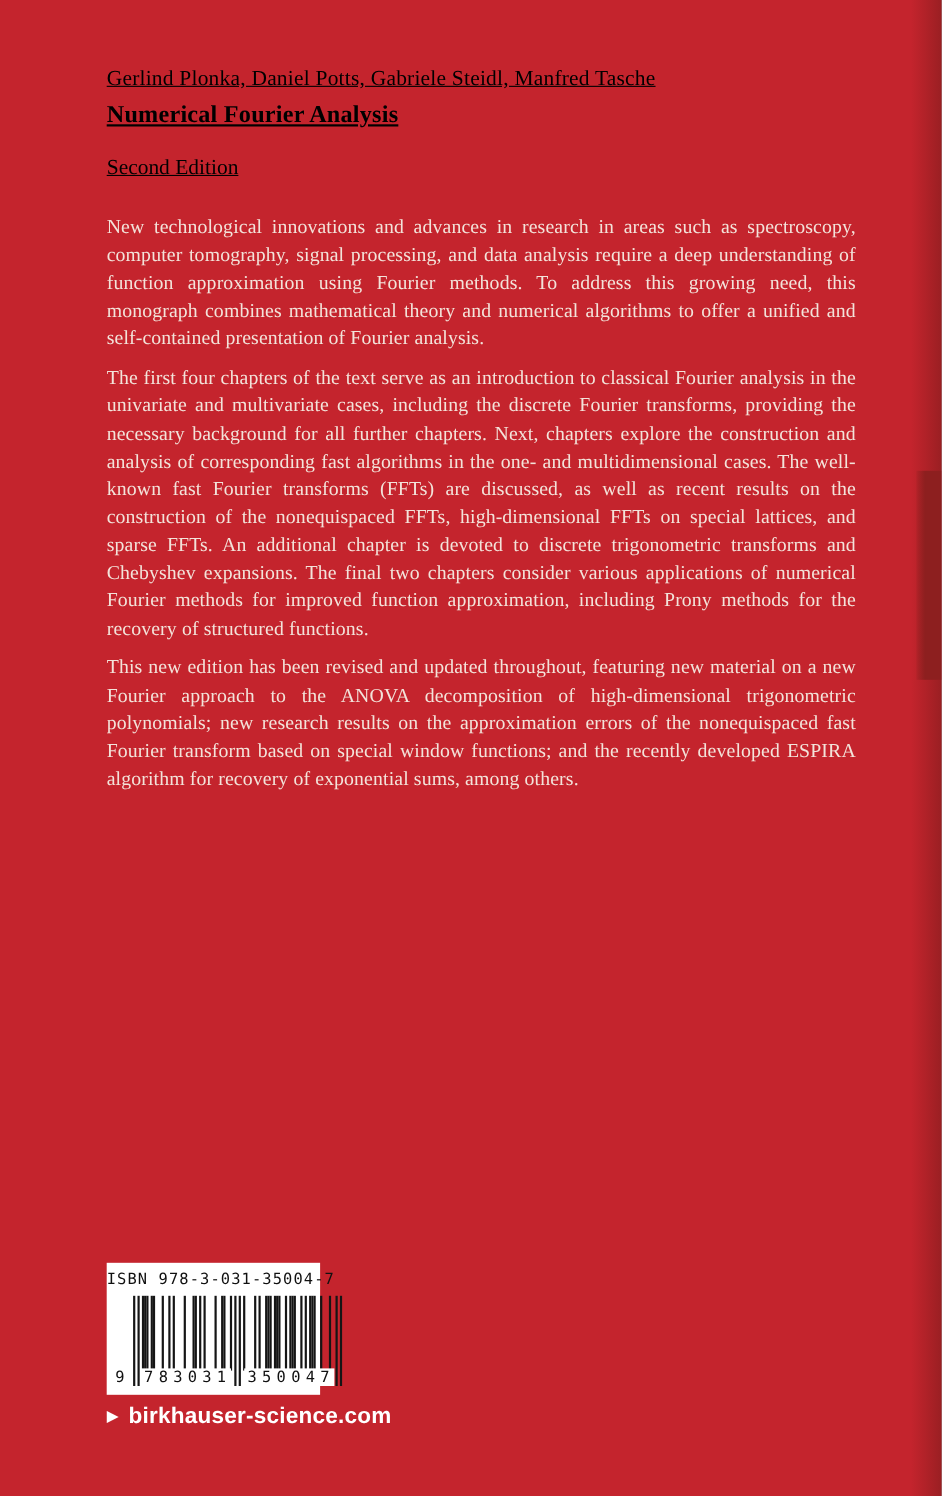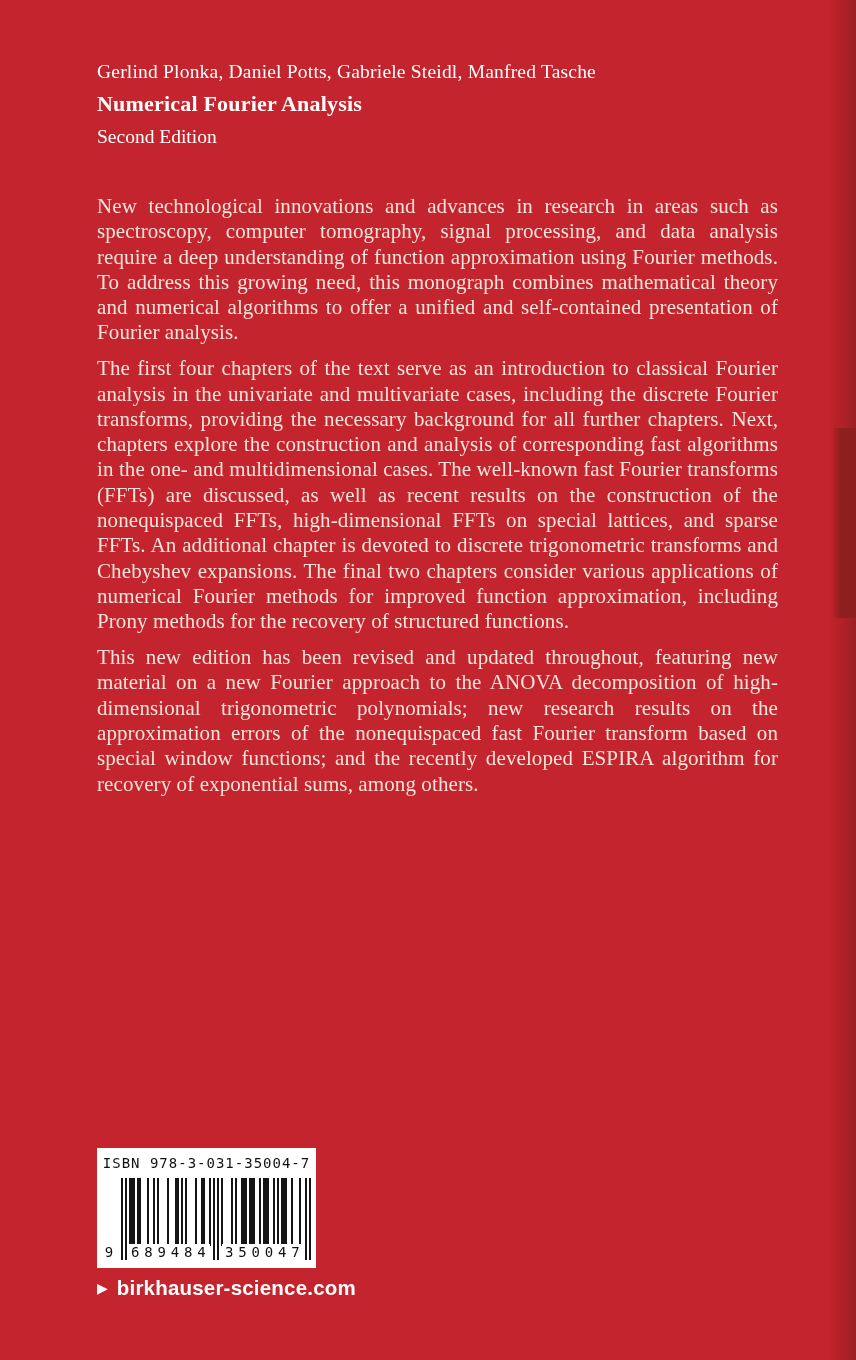--- a/index.html
+++ b/index.html
@@ -13,35 +13,35 @@
   
   .edge-shade{
     position:absolute;top:0;right:0;width:28px;height:100%;
     background:linear-gradient(to right, rgba(96,24,20,0) 0%, rgba(96,24,20,.18) 45%, rgba(96,24,20,.42) 100%);
   }
   .edge-dark{
     position:absolute;top:428px;right:0;width:23px;height:190px;
     background:linear-gradient(to right, rgba(141,31,31,.2), #8d1f1f 35%);
   }
   .head{
-    position:absolute;left:97px;top:60px;width:681px;color:#ffffff;
+    position:absolute;left:97px;top:60px;width:681px;color:#000000;text-decoration:underline;
   }
   .authors{font-size:19.5px;line-height:24px;letter-spacing:.2px;}
   .title{font-size:22px;line-height:26px;font-weight:bold;margin:7px 0 0 0;letter-spacing:.2px;}
-  .edition{font-size:19.5px;line-height:24px;margin-top:8px;}
+  .edition{font-size:19.5px;line-height:24px;margin-top:24px;}
   .blurb{
     position:absolute;left:97px;top:194px;width:681px;
-    color:#f3e3da;font-size:21px;line-height:25.3px;
+    color:#f3e3da;font-size:18px;line-height:25.3px;
     text-align:justify;letter-spacing:.1px;
   }
   .blurb p{margin:0 0 10.5px 0;}
   .blurb em{font-style:italic;}
   
   .isbn-box{
-    position:absolute;left:97px;top:1148px;width:219px;height:120px;
+    position:absolute;left:97px;top:1148px;width:194px;height:120px;
     background:#ffffff;color:#111;
   }
   .isbn-label{
     margin-top:7px;text-align:center;
     font-family:"DejaVu Sans Mono", monospace;
     font-size:14px;letter-spacing:1px;white-space:nowrap;
   }
   .barcode{position:absolute;left:0;top:30px;width:227px;height:84px;}
   .bars{position:absolute;left:24px;top:0;display:flex;}
   .m{width:2px;height:68px;}
@@ -180,21 +180,21 @@
           <div class="m"></div>
           <div class="m"></div>
           <div class="m on"></div>
           <div class="m"></div>
           <div class="m"></div>
           <div class="m on g"></div>
           <div class="m g"></div>
           <div class="m on g"></div>
         </div>
       <span class="bd bd-lead">9</span>
-      <span class="bd bd-left">689484</span>
+      <span class="bd bd-left">783031</span>
       <span class="bd bd-right">350047</span>
     </div>
   </div>
 
   <div class="publisher">
     <span class="tri">▶</span>
     <span class="purl">birkhauser-science.com</span>
   </div>
 
 </div>

